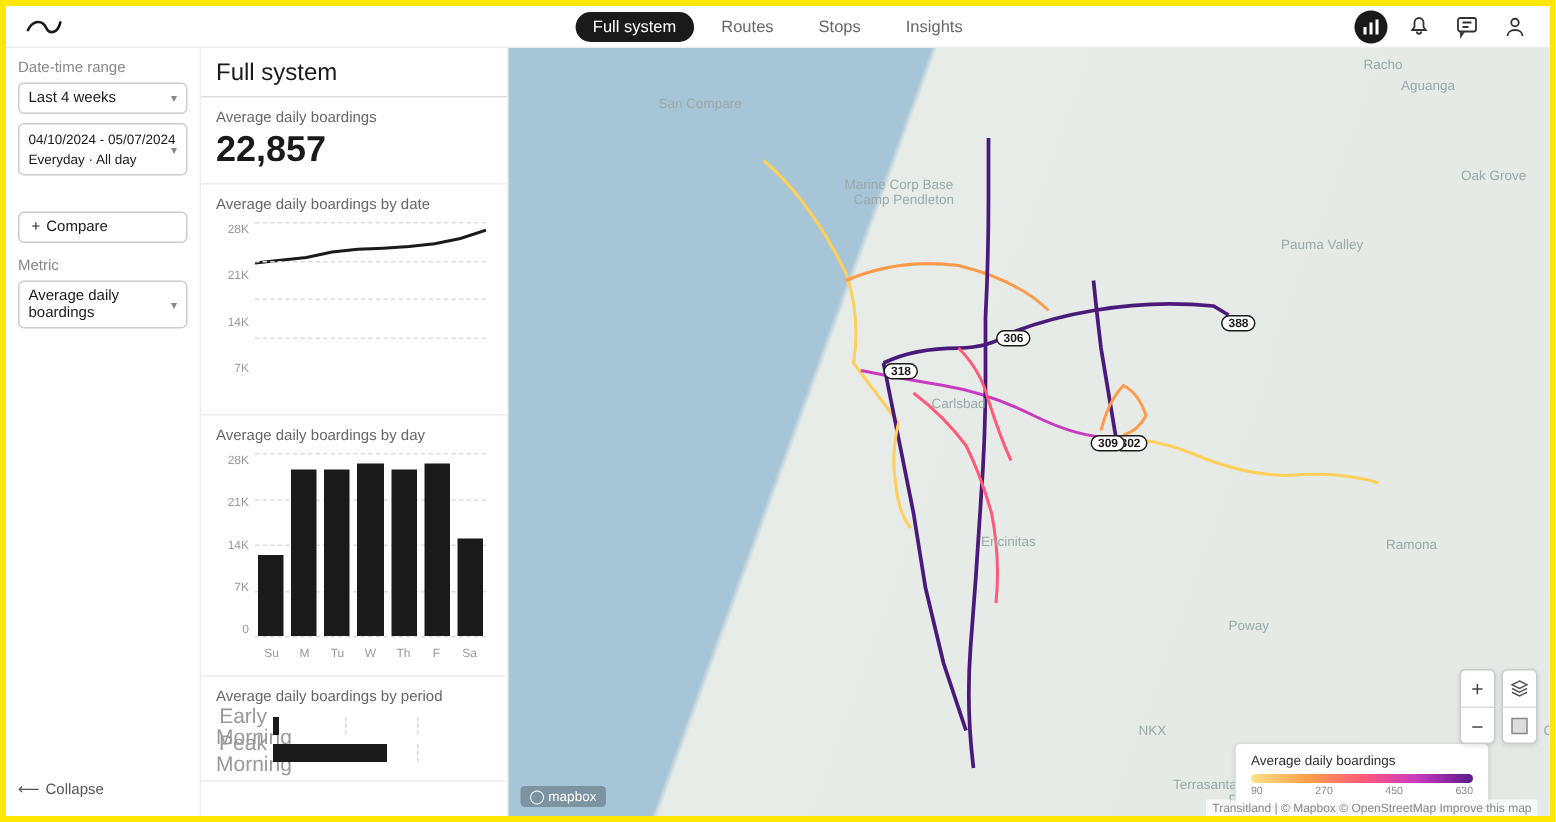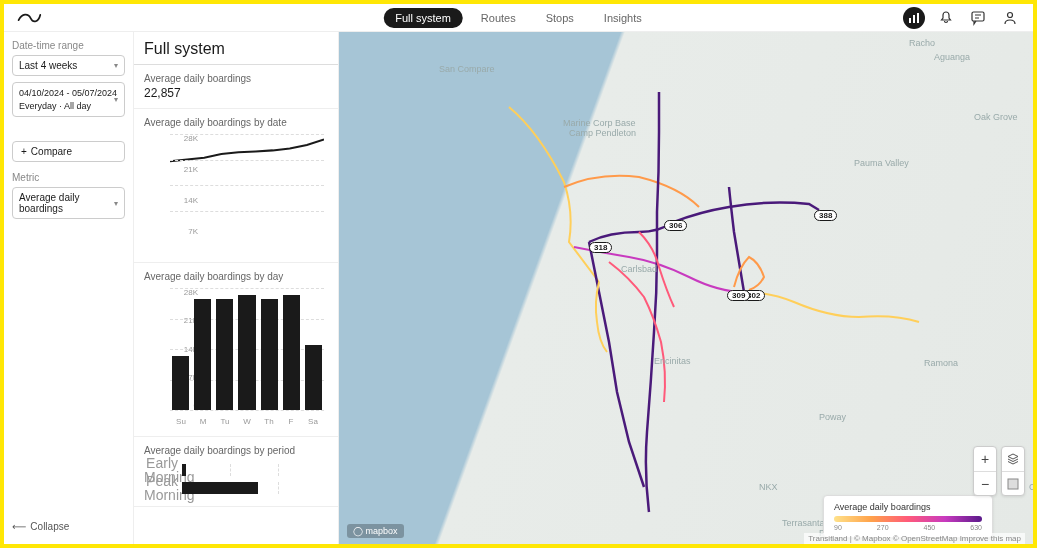--- a/index.html
+++ b/index.html
@@ -19,23 +19,23 @@
 .select { border: 1px solid #ccc; border-radius: 4px; padding: 4px 6px; display: flex; justify-content: space-between; align-items: center; font-size: 10px; margin-bottom: 6px; cursor: pointer; }
 .select .caret { font-size: 8px; color: #888; }
 .range-box { border: 1px solid #ccc; border-radius: 4px; padding: 4px 6px; font-size: 9px; margin-bottom: 24px; line-height: 1.4; position: relative; cursor: pointer; }
 .range-box .caret { position: absolute; right: 6px; top: 50%; transform: translateY(-50%); font-size: 8px; color: #888; }
 .compare-btn { border: 1px solid #ccc; border-radius: 4px; padding: 4px 8px; display: inline-flex; align-items: center; gap: 4px; font-size: 10px; cursor: pointer; margin-bottom: 10px; }
 .collapse { margin-top: auto; display: flex; align-items: center; gap: 4px; font-size: 10px; color: #555; cursor: pointer; padding: 4px 0; }
 .panel { width: 205px; border-right: 1px solid #eee; overflow-y: auto; background: #fff; }
 .panel-title { font-size: 16px; font-weight: 500; padding: 8px 10px 6px; border-bottom: 1px solid #ddd; }
 .section { padding: 8px 10px; border-bottom: 1px solid #eee; }
 .section-label { font-size: 10px; color: #666; margin-bottom: 2px; }
-.big-num { font-size: 12px; font-weight: 400; }
+.big-num { font-size: 24px; font-weight: 700; }
 .chart { position: relative; height: 120px; margin-top: 6px; }
-.y-ticks { position: absolute; left: 0; top: 0; bottom: 18px; width: 22px; display: flex; flex-direction: column; justify-content: space-between; font-size: 8px; color: #999; text-align: right; margin-left: 32px; }
+.y-ticks { position: absolute; left: 0; top: 0; bottom: 18px; width: 22px; display: flex; flex-direction: column; justify-content: space-between; font-size: 8px; color: #999; text-align: right; }
 .plot { position: absolute; left: 26px; right: 4px; top: 0; bottom: 18px; }
 .gridline { position: absolute; left: 0; right: 0; border-top: 1px dashed #ddd; }
 .bars { position: absolute; left: 0; right: 0; bottom: 0; top: 0; display: flex; align-items: flex-end; gap: 5px; padding: 0 2px; }
 .bar { flex: 1; background: #1a1a1a; }
 .x-ticks { position: absolute; left: 26px; right: 4px; bottom: 2px; display: flex; font-size: 8px; color: #999; }
 .x-ticks span { flex: 1; text-align: center; }
 .line-svg { width: 100%; height: 100%; }
 .period-chart { margin-top: 6px; }
 .period-row { display: flex; align-items: center; height: 16px; margin-bottom: 2px; font-size: 14px; color: #999; }
 .period-label { width: 38px; text-align: right; padding-right: 4px; line-height: 1; }

